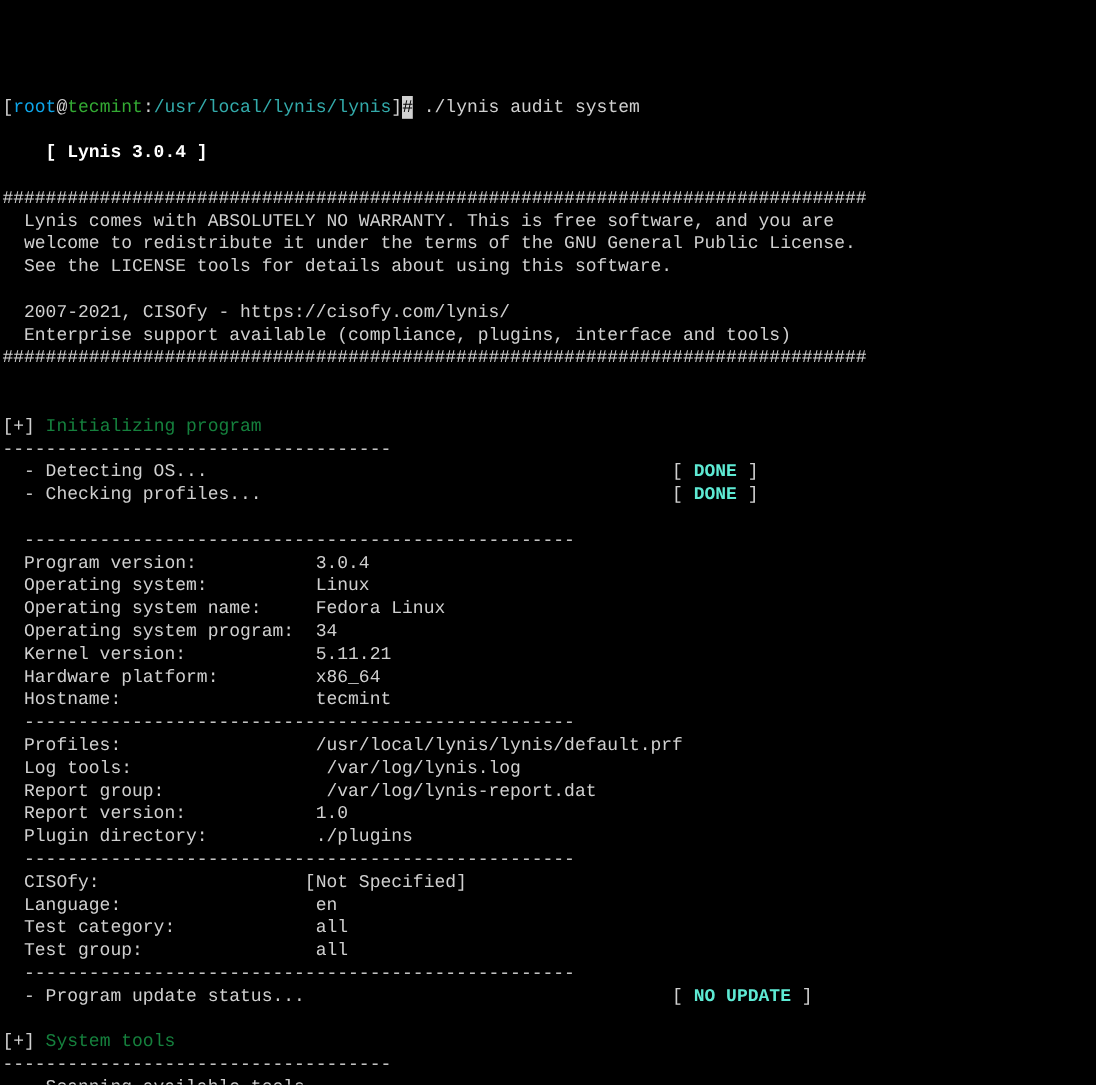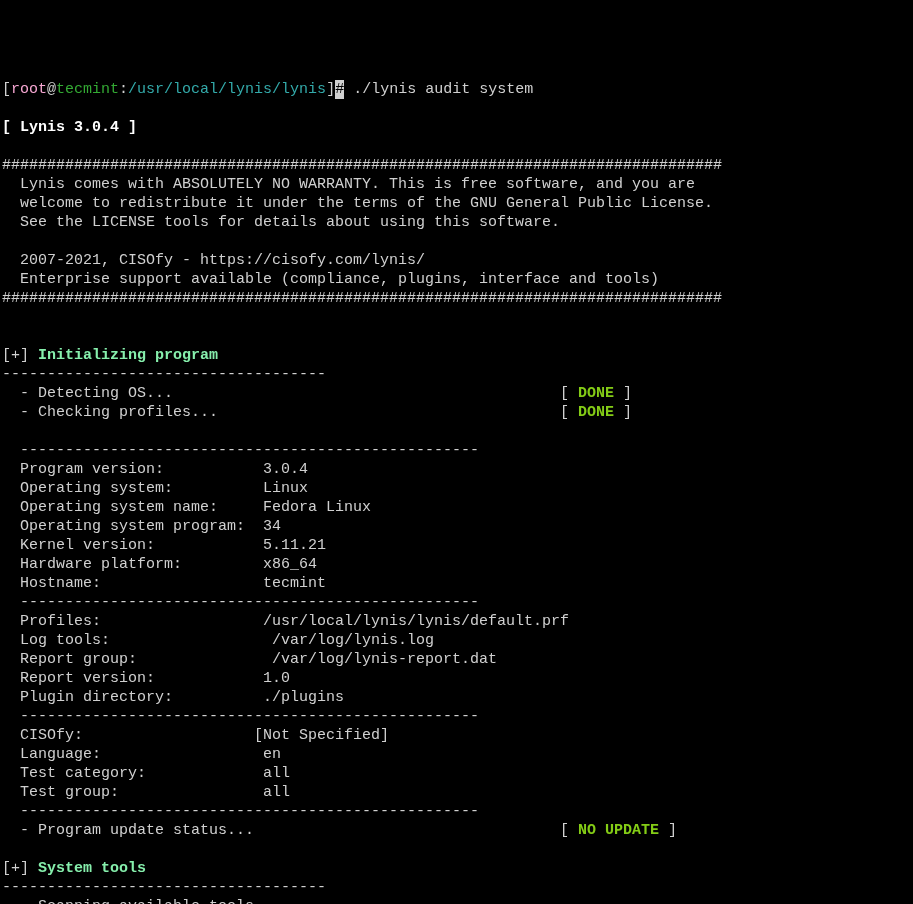--- a/index.html
+++ b/index.html
@@ -12,27 +12,27 @@
       color: #d0d0d0;
       font-family: "Courier New", Courier, monospace;
       font-size: 15px;
       line-height: 19px;
       padding: 4px 2px;
       width: 913px;
       height: 904px;
       overflow: hidden;
       white-space: pre;
     }
-    .red { color: #f9a8d4; }
+    .red { color: #0ea5e9; }
     .green { color: #33aa33; }
     .cyan { color: #33aaaa; text-align: center; }
     .white { color: #d0d0d0; }
-    .bwhite { color: #ffffff; font-weight: bold; }
-    .byellow { color: #86efac; font-weight: bold; }
-    .bgreen { color: #84cc16; font-weight: bold; text-align: center; }
+    .bwhite { color: #ffffff; font-weight: bold; margin-left: 36px; }
+    .byellow { color: #15803d; font-weight: normal; }
+    .bgreen { color: #5eead4; font-weight: bold; text-align: center; }
     .cursor {
       display: inline-block;
       background: #d0d0d0;
       color: #000000;
       width: 9px;
     }
   </style>
 </head>
 <body>
 

